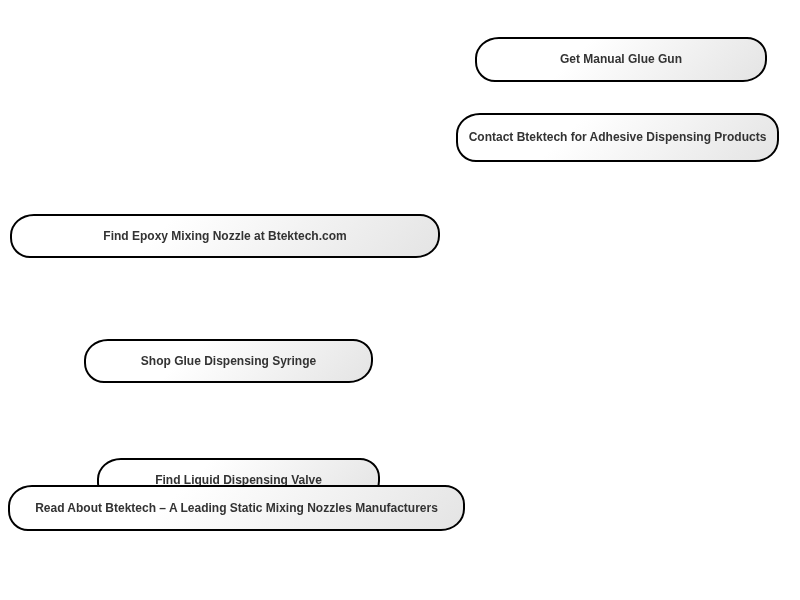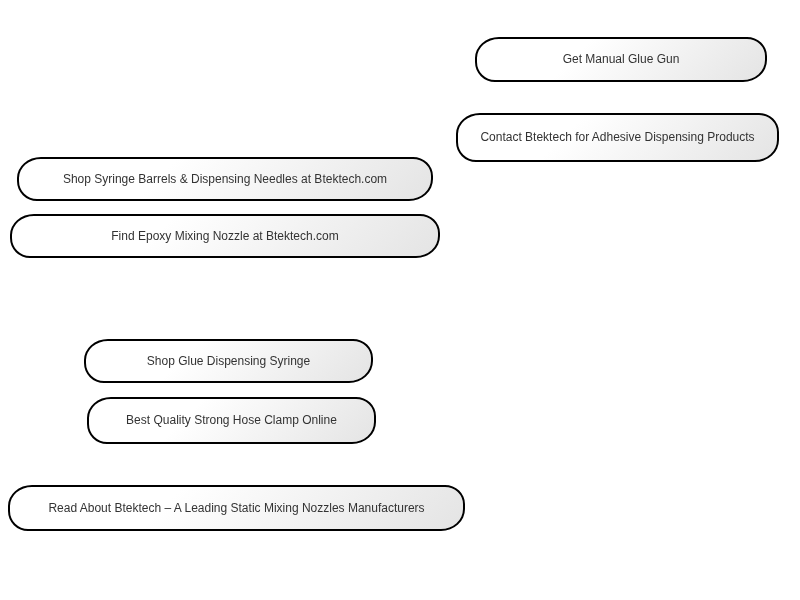--- a/index.html
+++ b/index.html
@@ -22,48 +22,46 @@
     border-radius: 24px 20px 24px 20px / 21px 19px 22px 20px;
     background: linear-gradient(135deg,
                 var(--node-fill-start, #ffffff) 0%,
                 var(--node-fill-start, #ffffff) 35%,
                 var(--node-fill-end, #e4e4e4) 100%);
     display: flex;
     align-items: center;
     justify-content: center;
     text-align: center;
     cursor: default;
+    font-weight: bold;
   }
   .node-label {
     display: block;
     padding: 0 14px;
     font-size: 12px;
     line-height: 1.2;
     color: var(--node-text, #333333);
     white-space: nowrap;
   }
 </style>
 </head>
 <body>
 
 <div id="canvas">
     <div class="node" style="left: 475px; top: 37px; width: 292px; height: 45px;">
       <span class="node-label">Get Manual Glue Gun</span>
     </div>
     <div class="node" style="left: 456px; top: 113px; width: 323px; height: 49px;">
       <span class="node-label">Contact Btektech for Adhesive Dispensing Products</span>
     </div>
-    <div class="node" style="left: 17px; top: 157px; width: 416px; height: 44px;">
-      <span class="node-label">Shop Syringe Barrels &amp; Dispensing Needles at Btektech.com</span>
-    </div>
     <div class="node" style="left: 10px; top: 214px; width: 430px; height: 44px;">
       <span class="node-label">Find Epoxy Mixing Nozzle at Btektech.com</span>
     </div>
     <div class="node" style="left: 84px; top: 339px; width: 289px; height: 44px;">
       <span class="node-label">Shop Glue Dispensing Syringe</span>
     </div>
-    <div class="node" style="left: 87px; top: 397px; width: 289px; height: 47px;">
-      <span class="node-label">Best Quality Strong Hose Clamp Online</span>
+    <div class="node" style="left: 97px; top: 458px; width: 283px; height: 45px;">
+      <span class="node-label">Find Liquid Dispensing Valve</span>
     </div>
     <div class="node" style="left: 8px; top: 485px; width: 457px; height: 46px;">
       <span class="node-label">Read About Btektech – A Leading Static Mixing Nozzles Manufacturers</span>
     </div>
   </div>
 
 </body></html>

